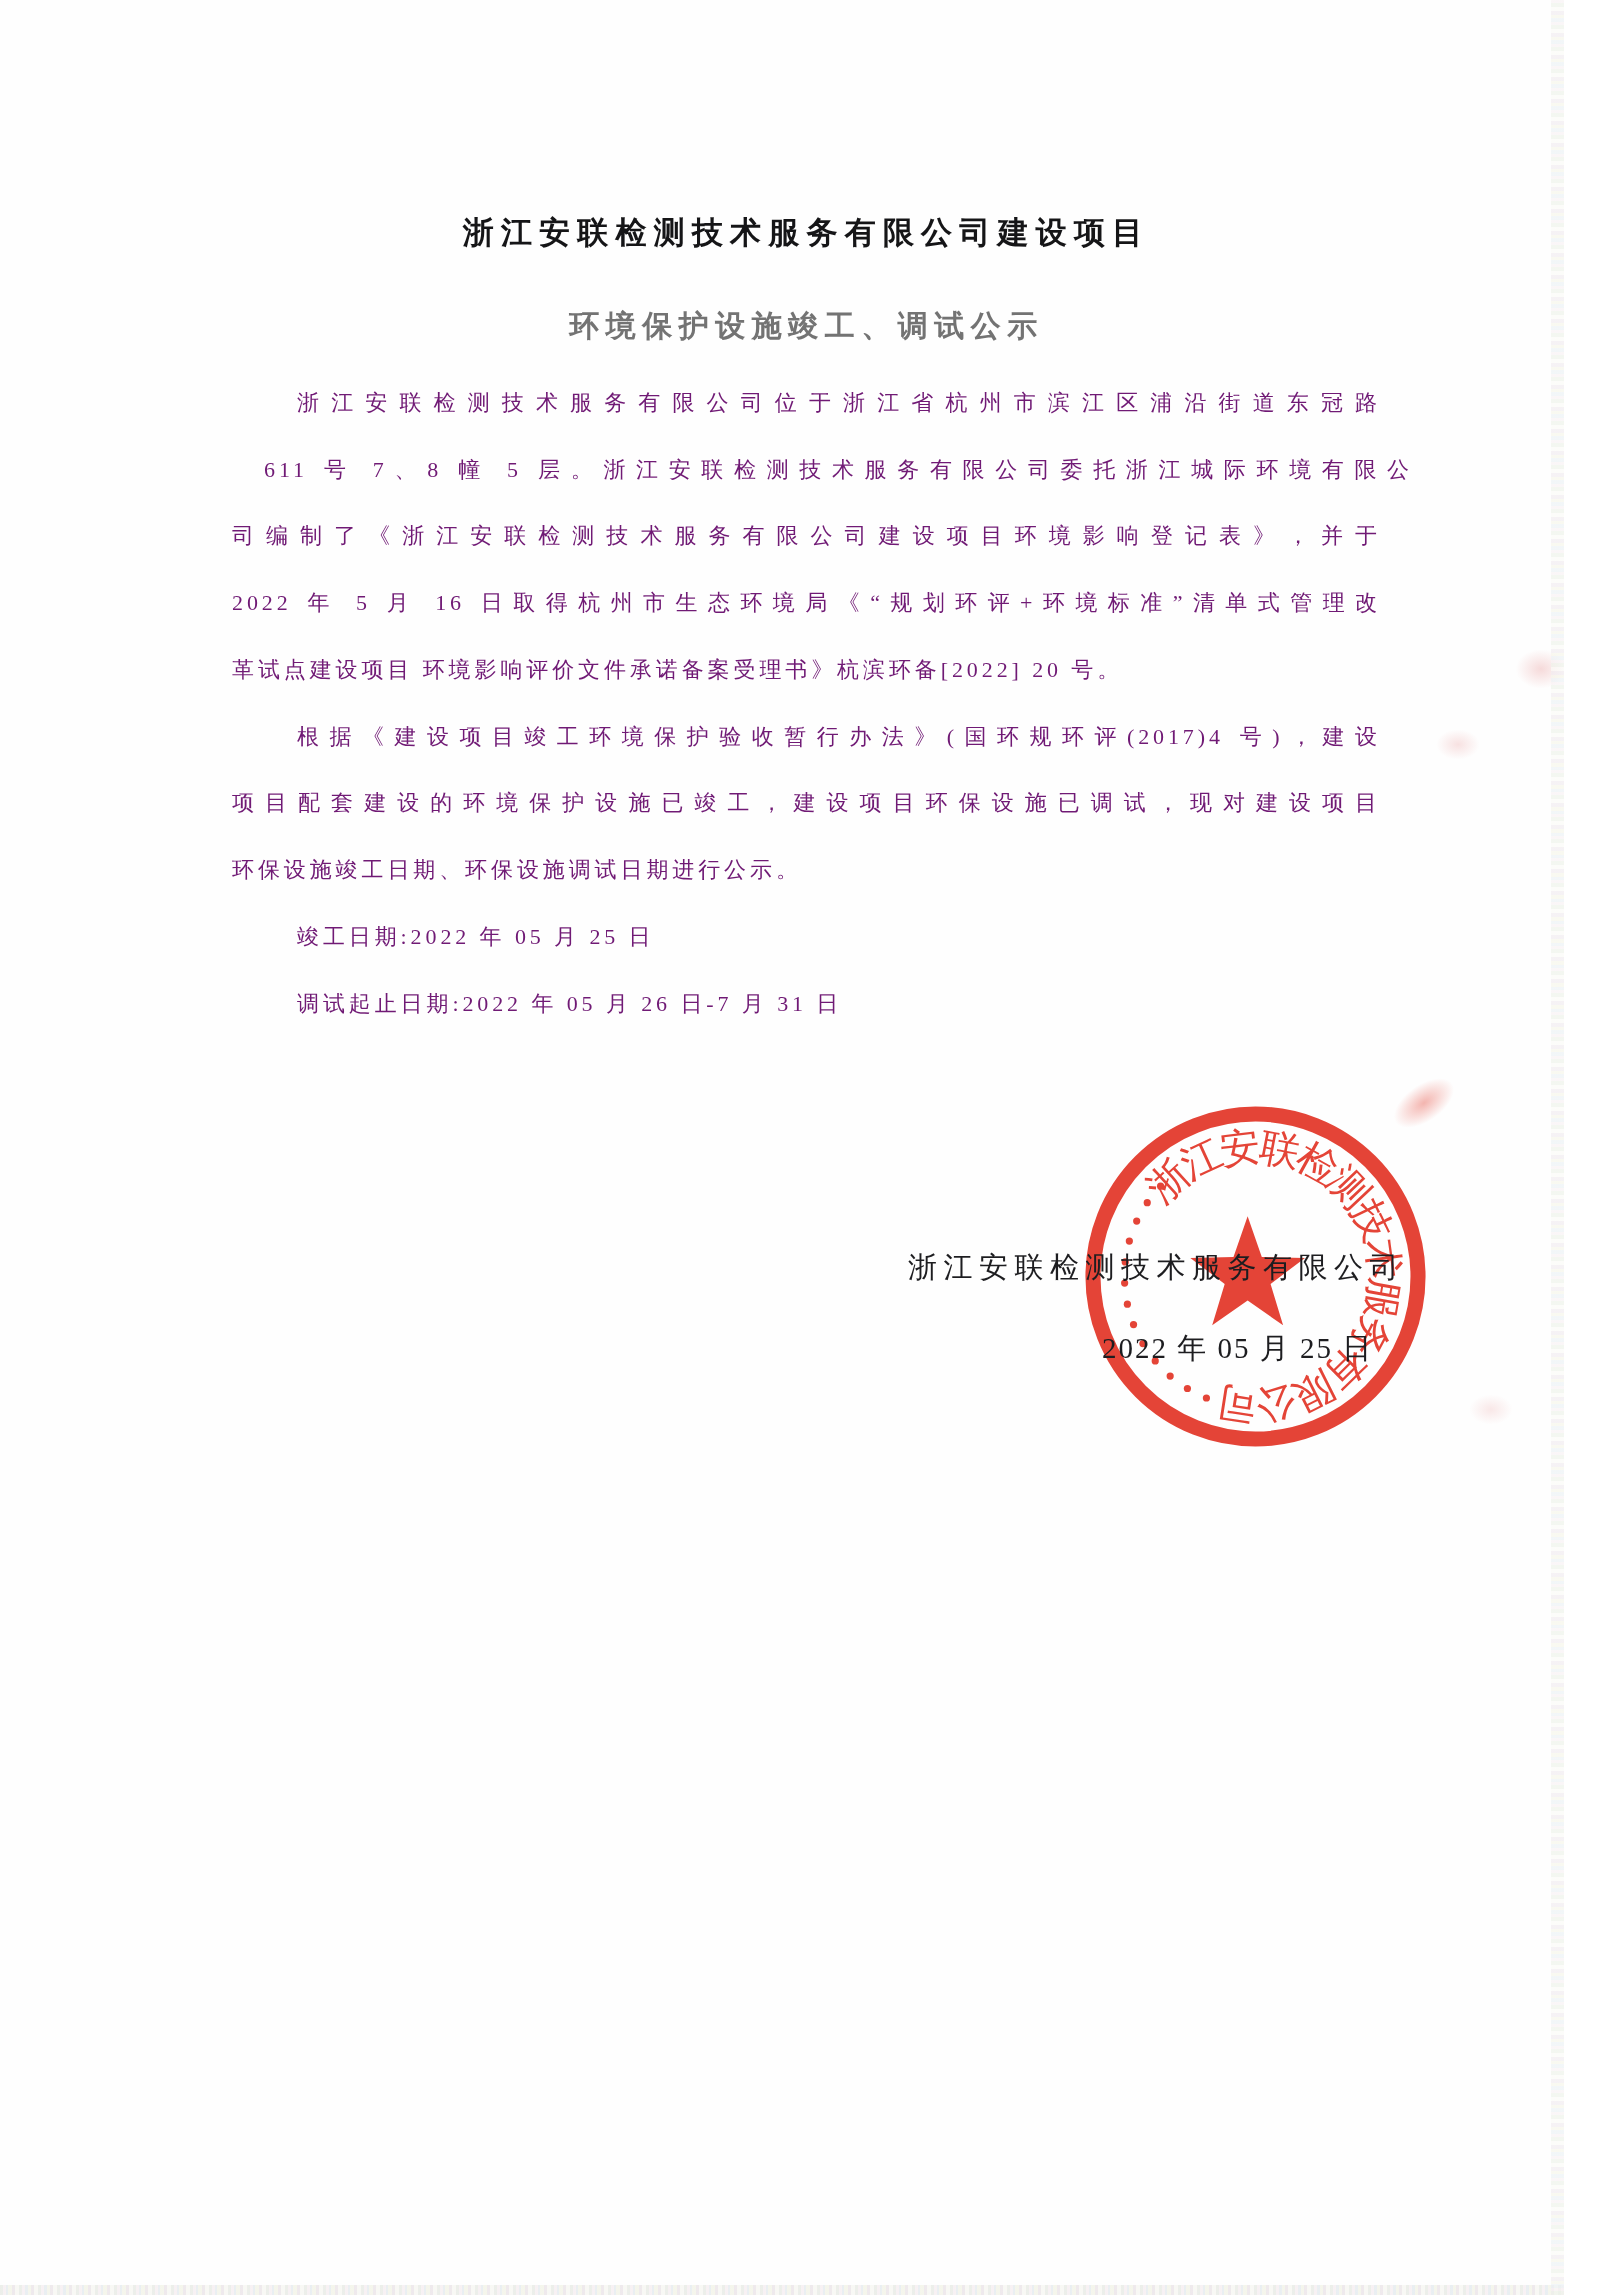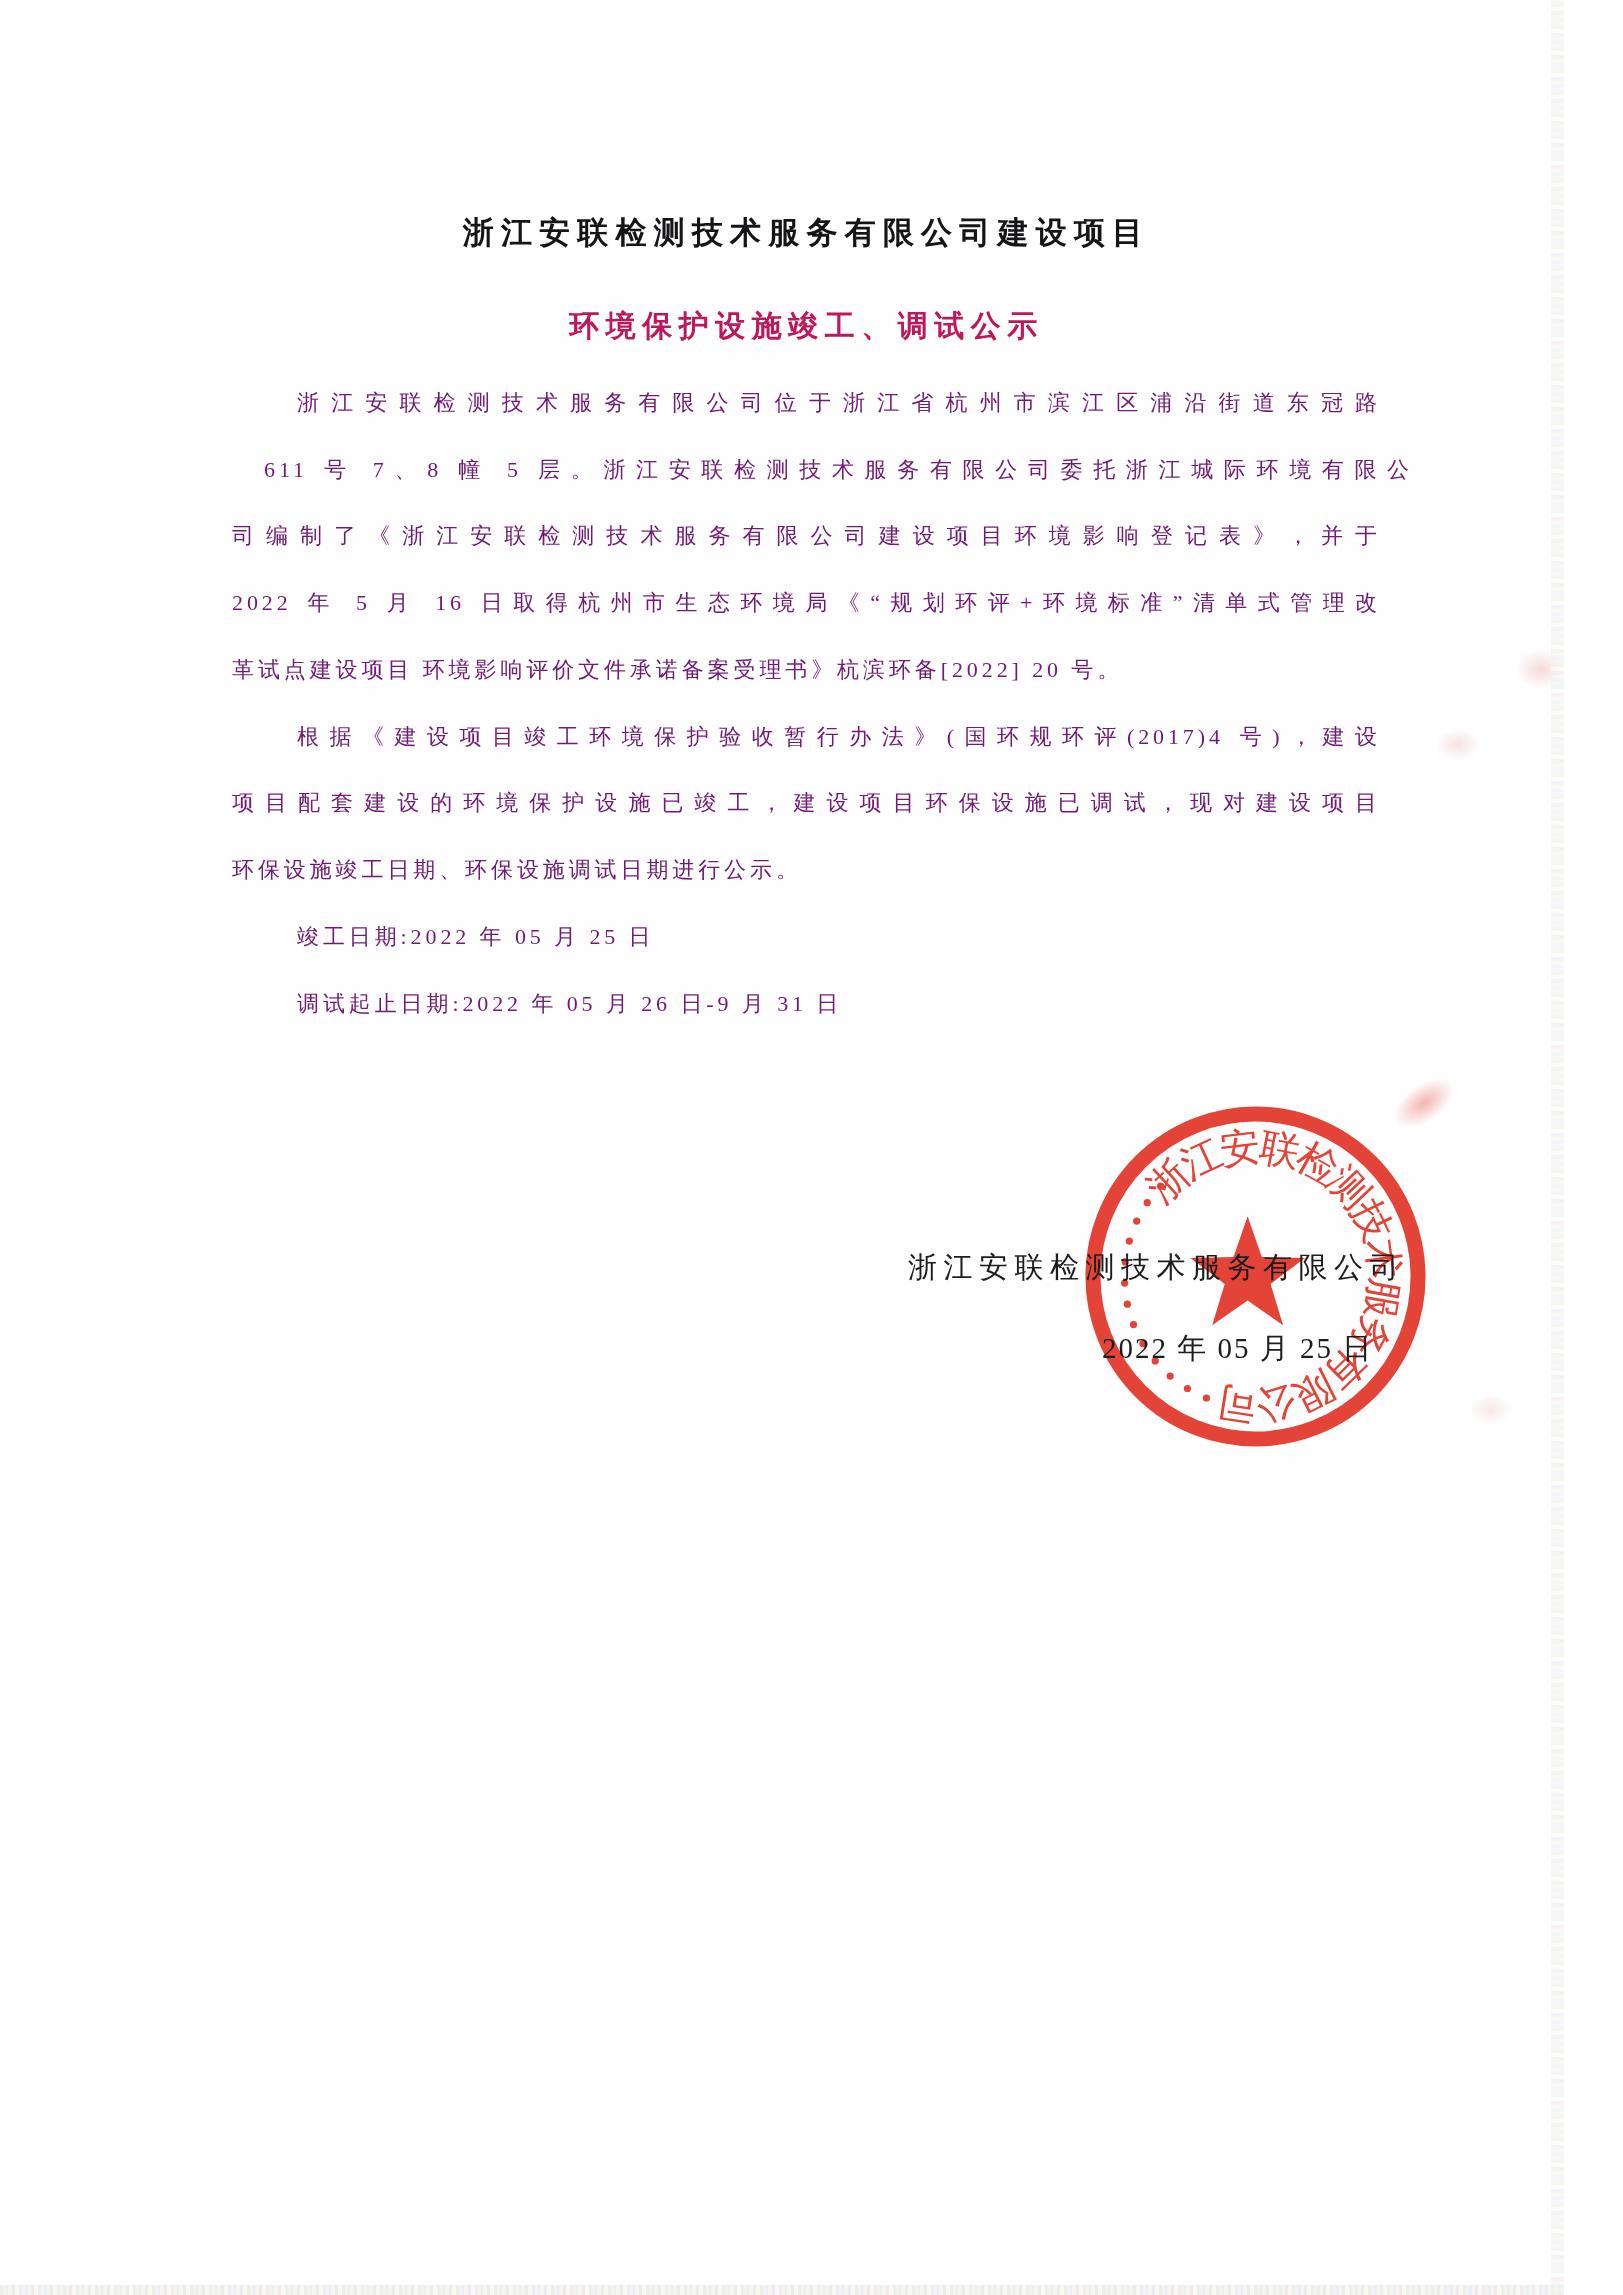--- a/index.html
+++ b/index.html
@@ -11,21 +11,21 @@
     font-family:"Liberation Serif","DejaVu Serif",serif;
     color:#1f1f23;
   }
   .doc-title{
     position:absolute;left:232px;width:1149px;
     text-align:center;font-weight:bold;color:#151517;
     font-size:31px;line-height:65px;letter-spacing:7.2px;
   }
   .doc-subtitle{
     position:absolute;left:232px;width:1149px;
-    text-align:center;font-weight:bold;color:#be185d;
+    text-align:center;font-weight:bold;color:#737373;
     font-size:30px;line-height:65px;letter-spacing:6.5px;
   }
   .body-line{
     position:absolute;left:232px;width:1149px;
     font-size:22px;line-height:65px;letter-spacing:3.9px;
     color:#701a75;
     text-align:left;
   }
   .jst{
     text-align:justify;
@@ -94,21 +94,21 @@
 
   <div class="body-line jst ind" style="top:370px;">浙江安联检测技术服务有限公司位于浙江省杭州市滨江区浦沿街道东冠路</div>
   <div class="body-line jst" style="top:437px;margin-left:32px;">611 号 7、8 幢 5 层。浙江安联检测技术服务有限公司委托浙江城际环境有限公</div>
   <div class="body-line jst" style="top:503px;">司编制了《浙江安联检测技术服务有限公司建设项目环境影响登记表》，并于</div>
   <div class="body-line jst" style="top:570px;">2022 年 5 月 16 日取得杭州市生态环境局《“规划环评+环境标准”清单式管理改</div>
   <div class="body-line" style="top:637px;">革试点建设项目 环境影响评价文件承诺备案受理书》杭滨环备[2022] 20 号。</div>
   <div class="body-line jst ind" style="top:704px;">根据《建设项目竣工环境保护验收暂行办法》(国环规环评(2017)4 号)，建设</div>
   <div class="body-line jst" style="top:770px;">项目配套建设的环境保护设施已竣工，建设项目环保设施已调试，现对建设项目</div>
   <div class="body-line" style="top:837px;">环保设施竣工日期、环保设施调试日期进行公示。</div>
   <div class="body-line ind" style="top:904px;">竣工日期:2022 年 05 月 25 日</div>
-  <div class="body-line ind" style="top:971px;">调试起止日期:2022 年 05 月 26 日-9 月 31 日</div>
+  <div class="body-line ind" style="top:971px;">调试起止日期:2022 年 05 月 26 日-7 月 31 日</div>
 
   <svg class="seal" viewBox="-280 -280 560 560">
     <g id="seal-group" fill="#e23527">
       <circle cx="0" cy="0" r="248" fill="none" stroke="#e23527" stroke-width="23"></circle>
       <path d="M-12,-92 L9.6,-29.8 L75.5,-28.4 L23,11.4 L42.1,74.4 L-12,36.8
                L-66.1,74.4 L-47,11.4 L-99.5,-28.4 L-33.6,-29.8 Z"></path>
       <g id="seal-arc" fill="#e23527">
           <text class="seal-char" transform="translate(-133.1 -145.2) rotate(-42.5)" fill="#e23527">浙</text>
           <text class="seal-char" transform="translate(-82.3 -179.0) rotate(-24.7)" fill="#e23527">江</text>
           <text class="seal-char" transform="translate(-23.7 -195.6) rotate(-6.9)" fill="#e23527">安</text>

